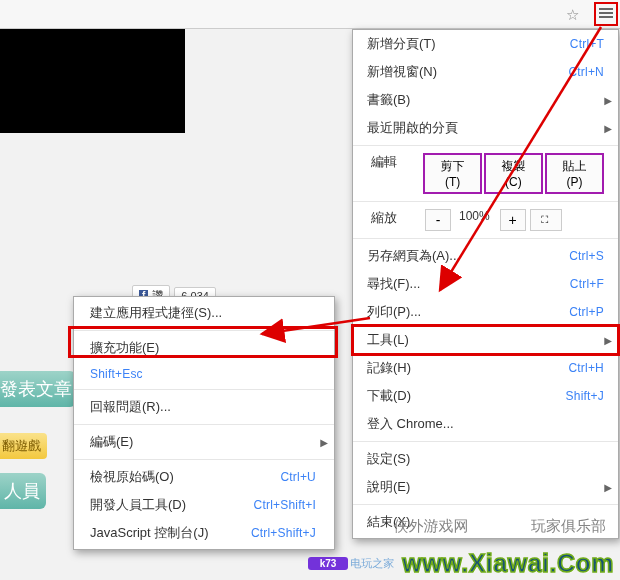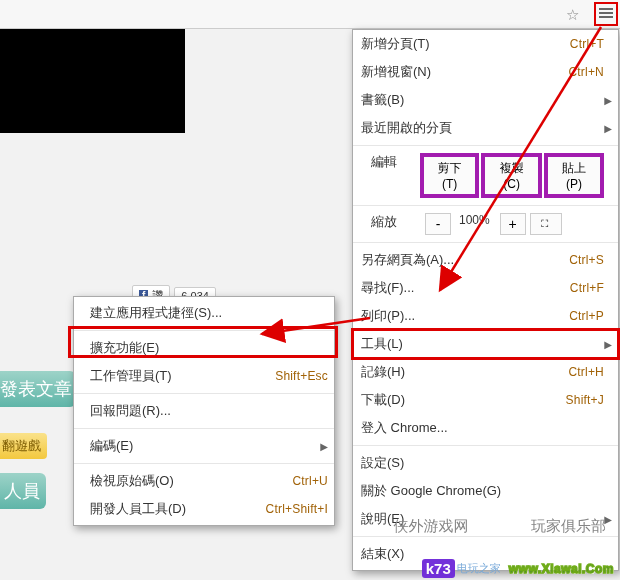--- a/index.html
+++ b/index.html
@@ -46,65 +46,65 @@
 
   
   .main-menu {
     position: absolute; top: 29px; right: 1px; width: 267px;
     background: #fff; border: 1px solid #aaa;
     box-shadow: 2px 3px 8px rgba(0,0,0,0.35);
     padding-bottom: 2px;
   }
   .menu-item {
     display: flex; align-items: center; justify-content: space-between;
-    padding: 5px 14px 5px 8px; white-space: nowrap; position: relative;
-  }
-  .menu-item .shortcut { color: #a16207; font-size: 12px; letter-spacing: 0.2px;}
+    padding: 5px 14px 5px 14px; white-space: nowrap; position: relative;
+  }
+  .menu-item .shortcut { color: #3b82f6; font-size: 12px; letter-spacing: 0.2px;}
   .menu-sep { border-top: 1px solid #e6e6e6; margin: 3px 0; }
   .submenu-arrow { position: absolute; right: 6px; color: #666; font-size: 10px; }
   .row-zoom, .row-edit { display: flex; align-items: flex-start; padding: 4px 14px 4px 18px; }
   .row-edit .lbl, .row-zoom .lbl { width: 52px; }
   .edit-btn {
-    border: 4px solid #a21caf; background: #fbfbfb; padding: 3px 8px; font-size: 12px; margin-left: 2px;
+    border: 2px solid #a21caf; background: #fbfbfb; padding: 3px 8px; font-size: 12px; margin-left: 2px;
   }
   .zoom-btn {
     border: 1px solid #ccc; background: #fbfbfb; width: 26px; height: 22px; font-size: 14px; margin-left: 2px;
     display: inline-flex; align-items: center; justify-content: center;
   }
   .zoom-val { padding: 0 8px; font-size: 12px; }
   .fs-btn {
     border: 1px solid #ccc; background: #fbfbfb; width: 32px; height: 22px; margin-left: 4px;
     display: inline-flex; align-items: center; justify-content: center; font-size: 10px; letter-spacing: 2px;
   }
   .tools-highlight { outline: 3px solid #d00; outline-offset: -1px; }
 
   
   .sub-menu {
     position: absolute; top: 296px; left: 73px; width: 262px;
     background: #fff; border: 1px solid #aaa;
     box-shadow: 2px 3px 8px rgba(0,0,0,0.35);
     padding: 2px 0;
   }
-  .sub-menu .menu-item { padding: 5px 6px 5px 16px; }
+  .sub-menu .menu-item { padding: 5px 18px 5px 16px; }
   .ext-highlight-box {
     position: absolute; top: 326px; left: 68px; width: 270px; height: 32px;
     border: 3px solid #d00; background: transparent; z-index: 50;
   }
 
   
   svg.arrows { position: absolute; top: 0; left: 0; pointer-events: none; z-index: 60;}
 
   
   .watermark {
     position: absolute; right: 6px; bottom: 2px; display: flex; align-items: center; gap: 8px;
     opacity: 0.95;
   }
   .k73 { font-size: 11px; color: #74a7d8; display: flex; align-items: center; gap: 2px;}
-  .k73 .badge { background: #6d28d9; color: #fff; font-weight: bold; padding: 1px 4px; border-radius: 3px; font-size: 15px;}
-  .xiawai { font-family: Arial Black, Arial; font-size: 12px; font-weight: 900;
+  .k73 .badge { background: #6d28d9; color: #fff; font-weight: bold; padding: 1px 12px; border-radius: 3px; font-size: 10px;}
+  .xiawai { font-family: Arial Black, Arial; font-size: 25px; font-weight: 900;
     color: #0c4a6e; -webkit-text-stroke: 1.5px #6aa90e; text-shadow: 1px 1px 0 #fff; letter-spacing: 0.5px;}
   .wm-top-text { position: absolute; right: 14px; bottom: 44px; font-size: 15px; color: #858585; text-align: right; }
 </style>
 </head>
 <body>
 
 <div class="topbar">
   <span class="star-icon">☆</span>
   <div class="hamburger-box">
     <div class="hamburger-lines">
@@ -187,61 +187,61 @@
     <span class="shortcut">Shift+J</span>
   </div>
   <div class="menu-item">
     <span>登入 Chrome...</span>
   </div>
   <div class="menu-sep"></div>
   <div class="menu-item">
     <span>設定(S)</span>
   </div>
   <div class="menu-item">
-    <span>關於 Google Chrome(G)</span>
-  </div>
-  <div class="menu-item">
     <span>說明(E)</span>
     <span class="submenu-arrow">▶</span>
   </div>
   <div class="menu-sep"></div>
   <div class="menu-item">
     <span>結束(X)</span>
   </div>
 </div>
 
 <div class="sub-menu">
   <div class="menu-item">
     <span>建立應用程式捷徑(S)...</span>
   </div>
   <div class="menu-sep"></div>
   <div class="menu-item">
     <span>擴充功能(E)</span>
   </div>
   <div class="menu-item">
-    <span>工作管理員(T)</span>
     <span class="shortcut">Shift+Esc</span>
   </div>
   <div class="menu-sep"></div>
   <div class="menu-item">
     <span>回報問題(R)...</span>
   </div>
   <div class="menu-sep"></div>
   <div class="menu-item">
     <span>編碼(E)</span>
     <span class="submenu-arrow">▶</span>
   </div>
   <div class="menu-sep"></div>
   <div class="menu-item">
     <span>檢視原始碼(O)</span>
     <span class="shortcut">Ctrl+U</span>
   </div>
   <div class="menu-item">
     <span>開發人員工具(D)</span>
     <span class="shortcut">Ctrl+Shift+I</span>
+  </div>
+  <div class="menu-item">
+    <span>JavaScript 控制台(J)</span>
+    <span class="shortcut">Ctrl+Shift+J</span>
   </div>
 </div>
 
 <div class="ext-highlight-box"></div>
 
 <svg class="arrows" width="620" height="580">
   <defs>
     <marker id="ah" markerWidth="12" markerHeight="12" refX="9" refY="5" orient="auto">
       <path d="M0,0 L10,5 L0,10 Z" fill="#d00"></path>
     </marker>

